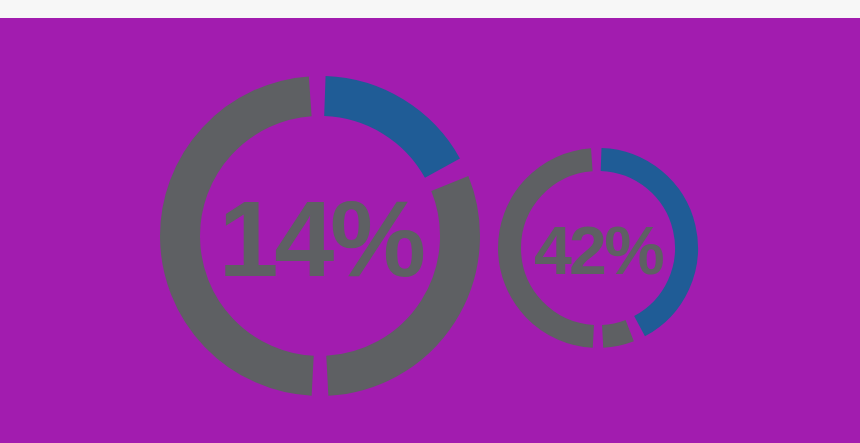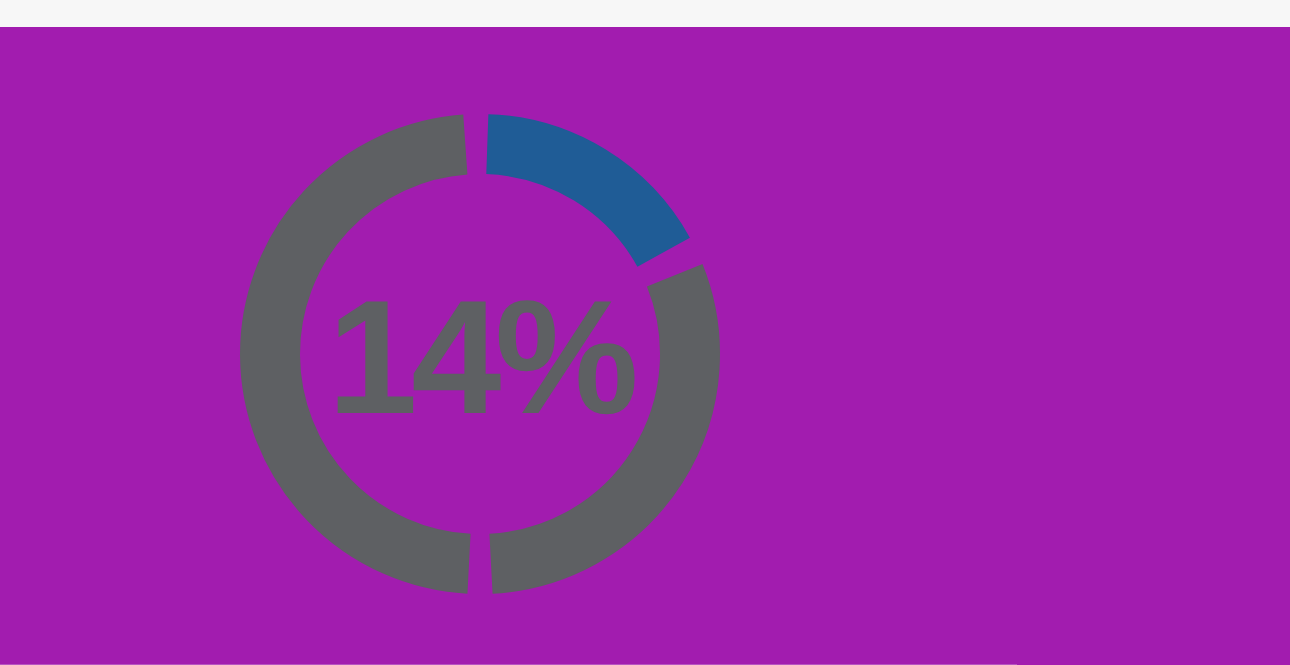--- a/index.html
+++ b/index.html
@@ -49,14 +49,24 @@
     <svg id="donut-svg-0" width="324" height="324" viewBox="0 0 324 324">
       <g id="donut-arcs-0">
           <path class="donut-arc" d="M 166.88592953835015 22.085284217326603 A 140 140 0 0 1 284.4467589995154 94.1266531655128" stroke="#1f5c96" stroke-width="40"></path>
           <path class="donut-arc" d="M 291.80573963935024 109.55507692177233 A 140 140 0 0 1 169.32703387401216 301.80813486564034" stroke="#5e6063" stroke-width="40"></path>
           <path class="donut-arc" d="M 154.6729661259879 301.80813486564034 A 140 140 0 0 1 152.2340936758224 22.3410329636246" stroke="#5e6063" stroke-width="40"></path>
         </g>
       <text class="donut-center-label" id="donut-label-0" x="162" y="164" font-size="108" fill="#5e6063">14%</text>
     </svg>
   </div>
 
+  <div class="donut-chart" id="donut-1" style="left: 496px; top: 128px;">
+    <svg id="donut-svg-1" width="204" height="204" viewBox="0 0 204 204">
+      <g id="donut-arcs-1">
+          <path class="donut-arc" d="M 105.08860545817134 13.553911808810028 A 88.5 88.5 0 0 1 143.54823330655134 180.14086196801503" stroke="#1f5c96" stroke-width="23"></path>
+          <path class="donut-arc" d="M 133.7155635347591 184.62186774500236 A 88.5 88.5 0 0 1 106.63173212750054 190.37871382577978" stroke="#5e6063" stroke-width="23"></path>
+          <path class="donut-arc" d="M 97.36826787249949 190.37871382577978 A 88.5 88.5 0 0 1 95.82655207364489 13.71558155200556" stroke="#5e6063" stroke-width="23"></path>
+        </g>
+      <text class="donut-center-label" id="donut-label-1" x="102" y="104" font-size="68" fill="#5e6063">42%</text>
+    </svg>
+  </div>
 
 </div>
 
 </body></html>

